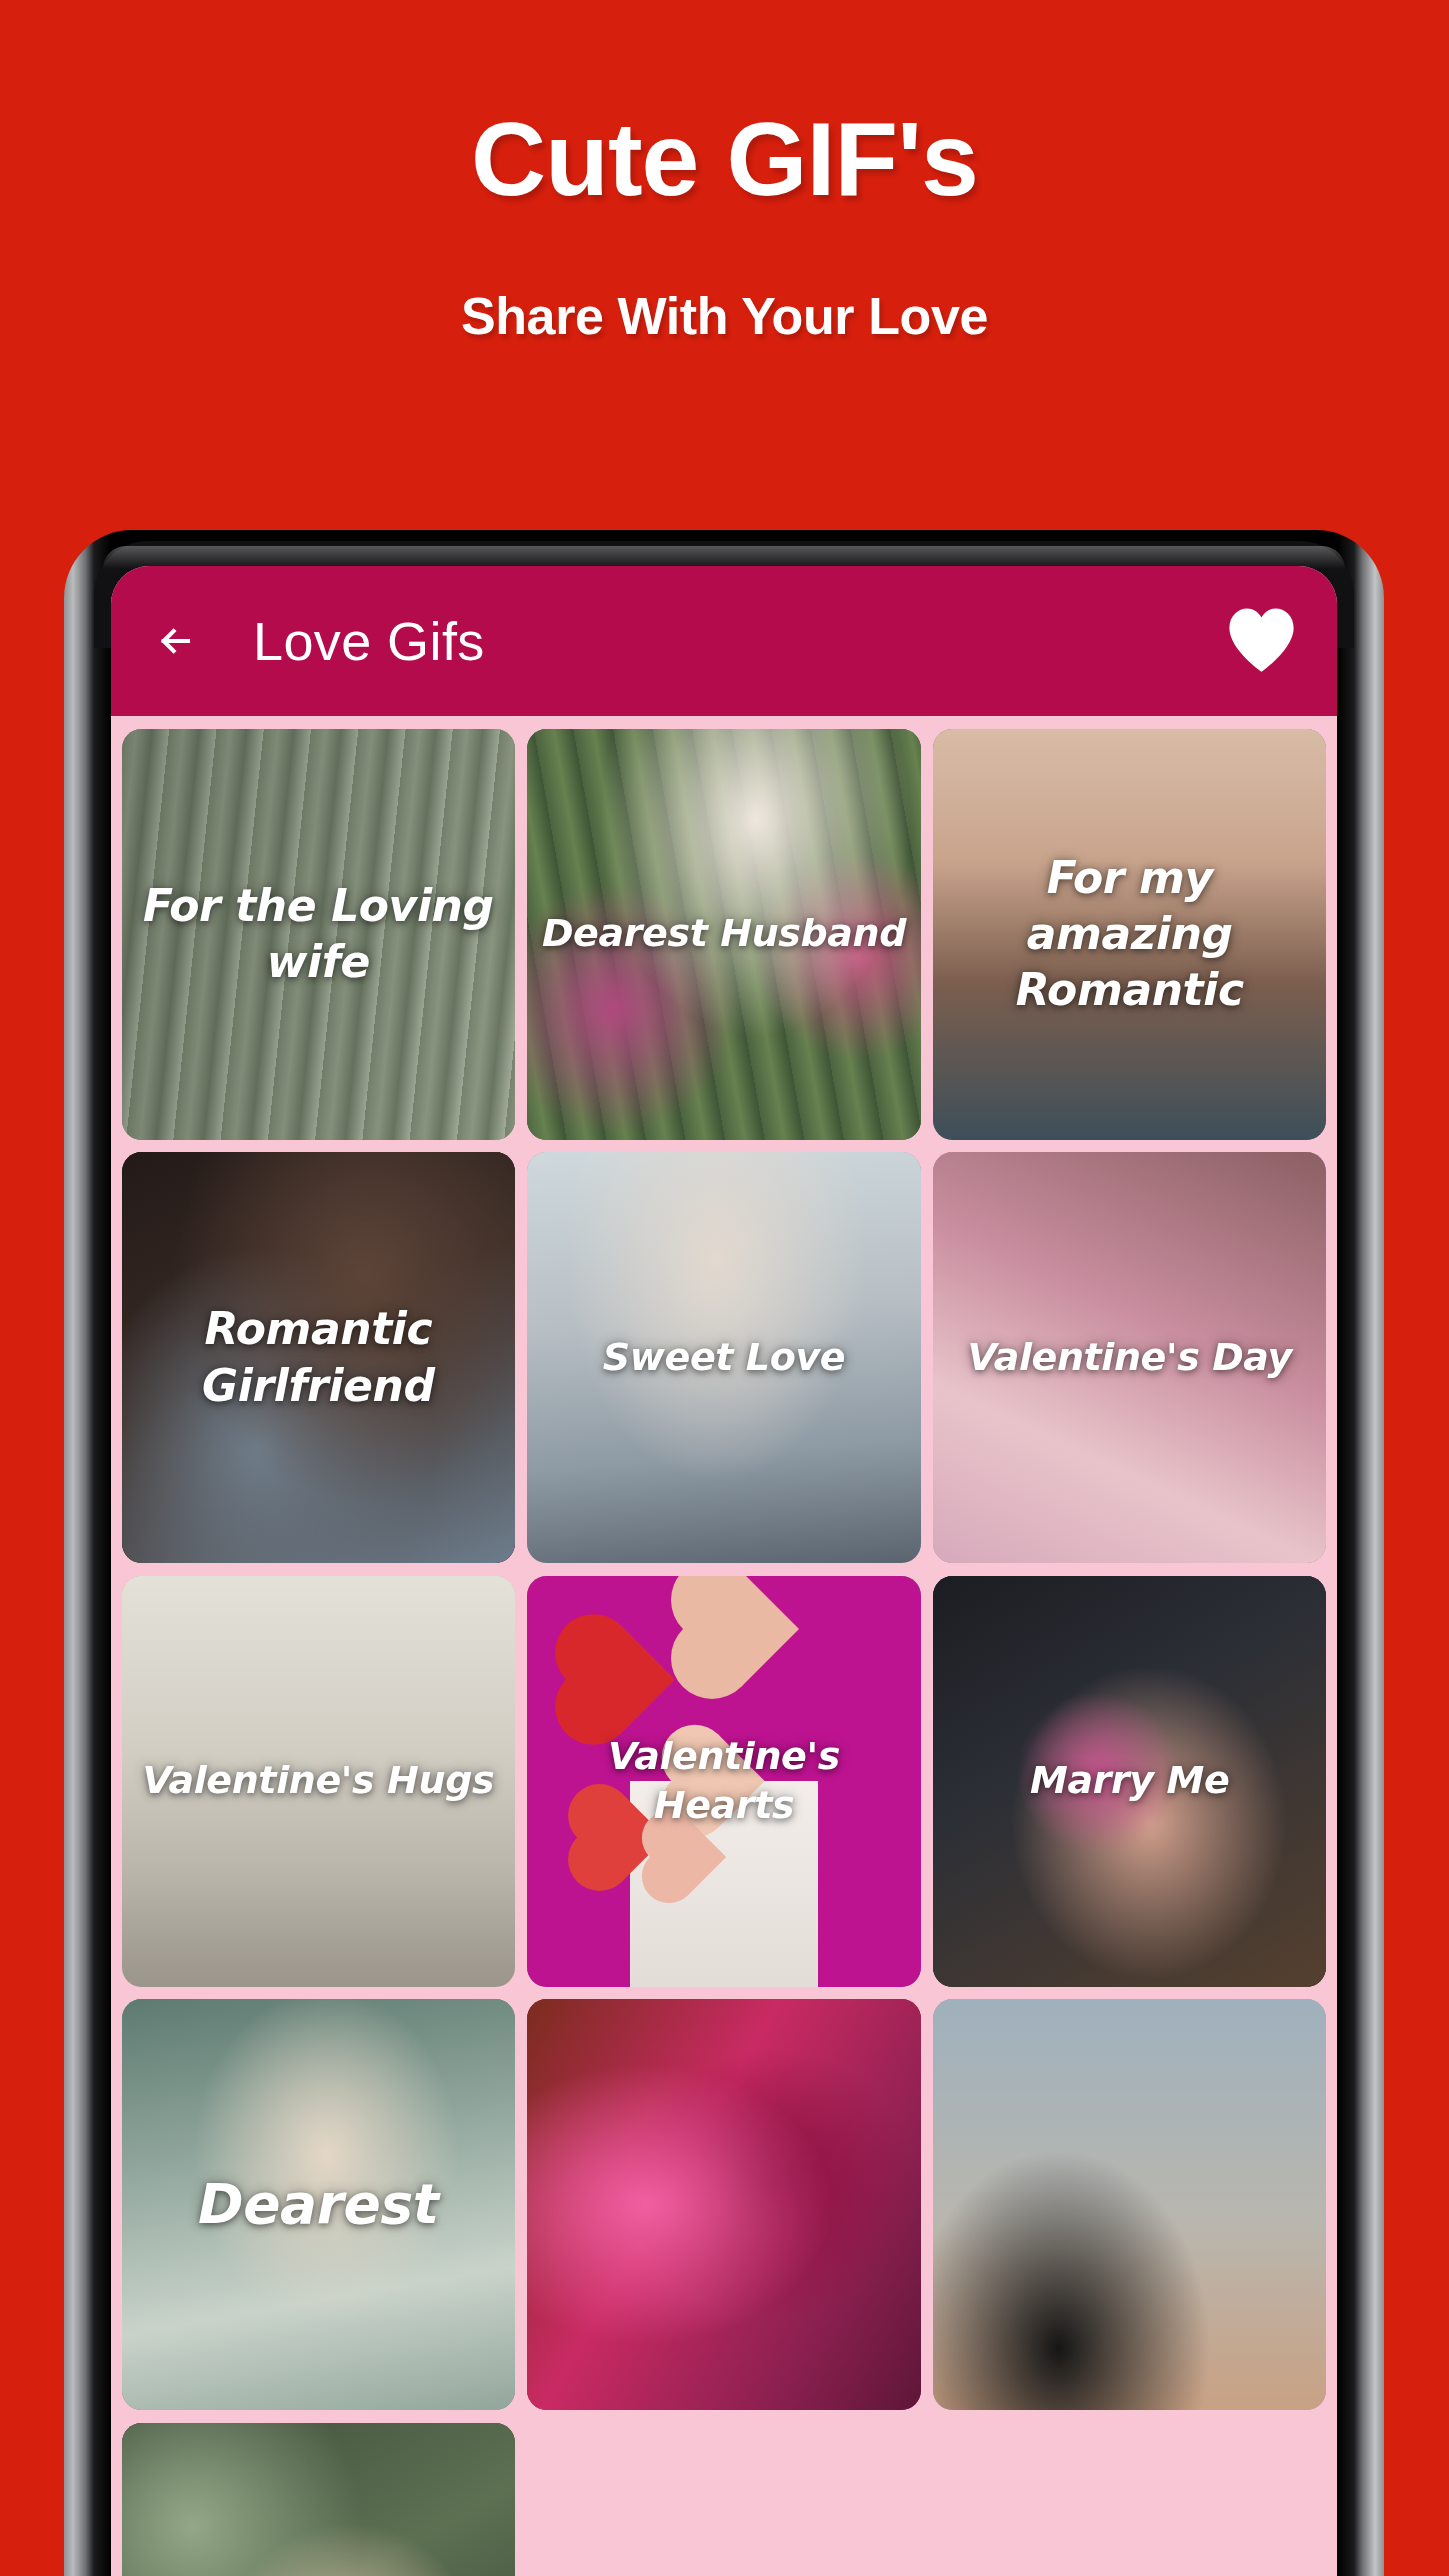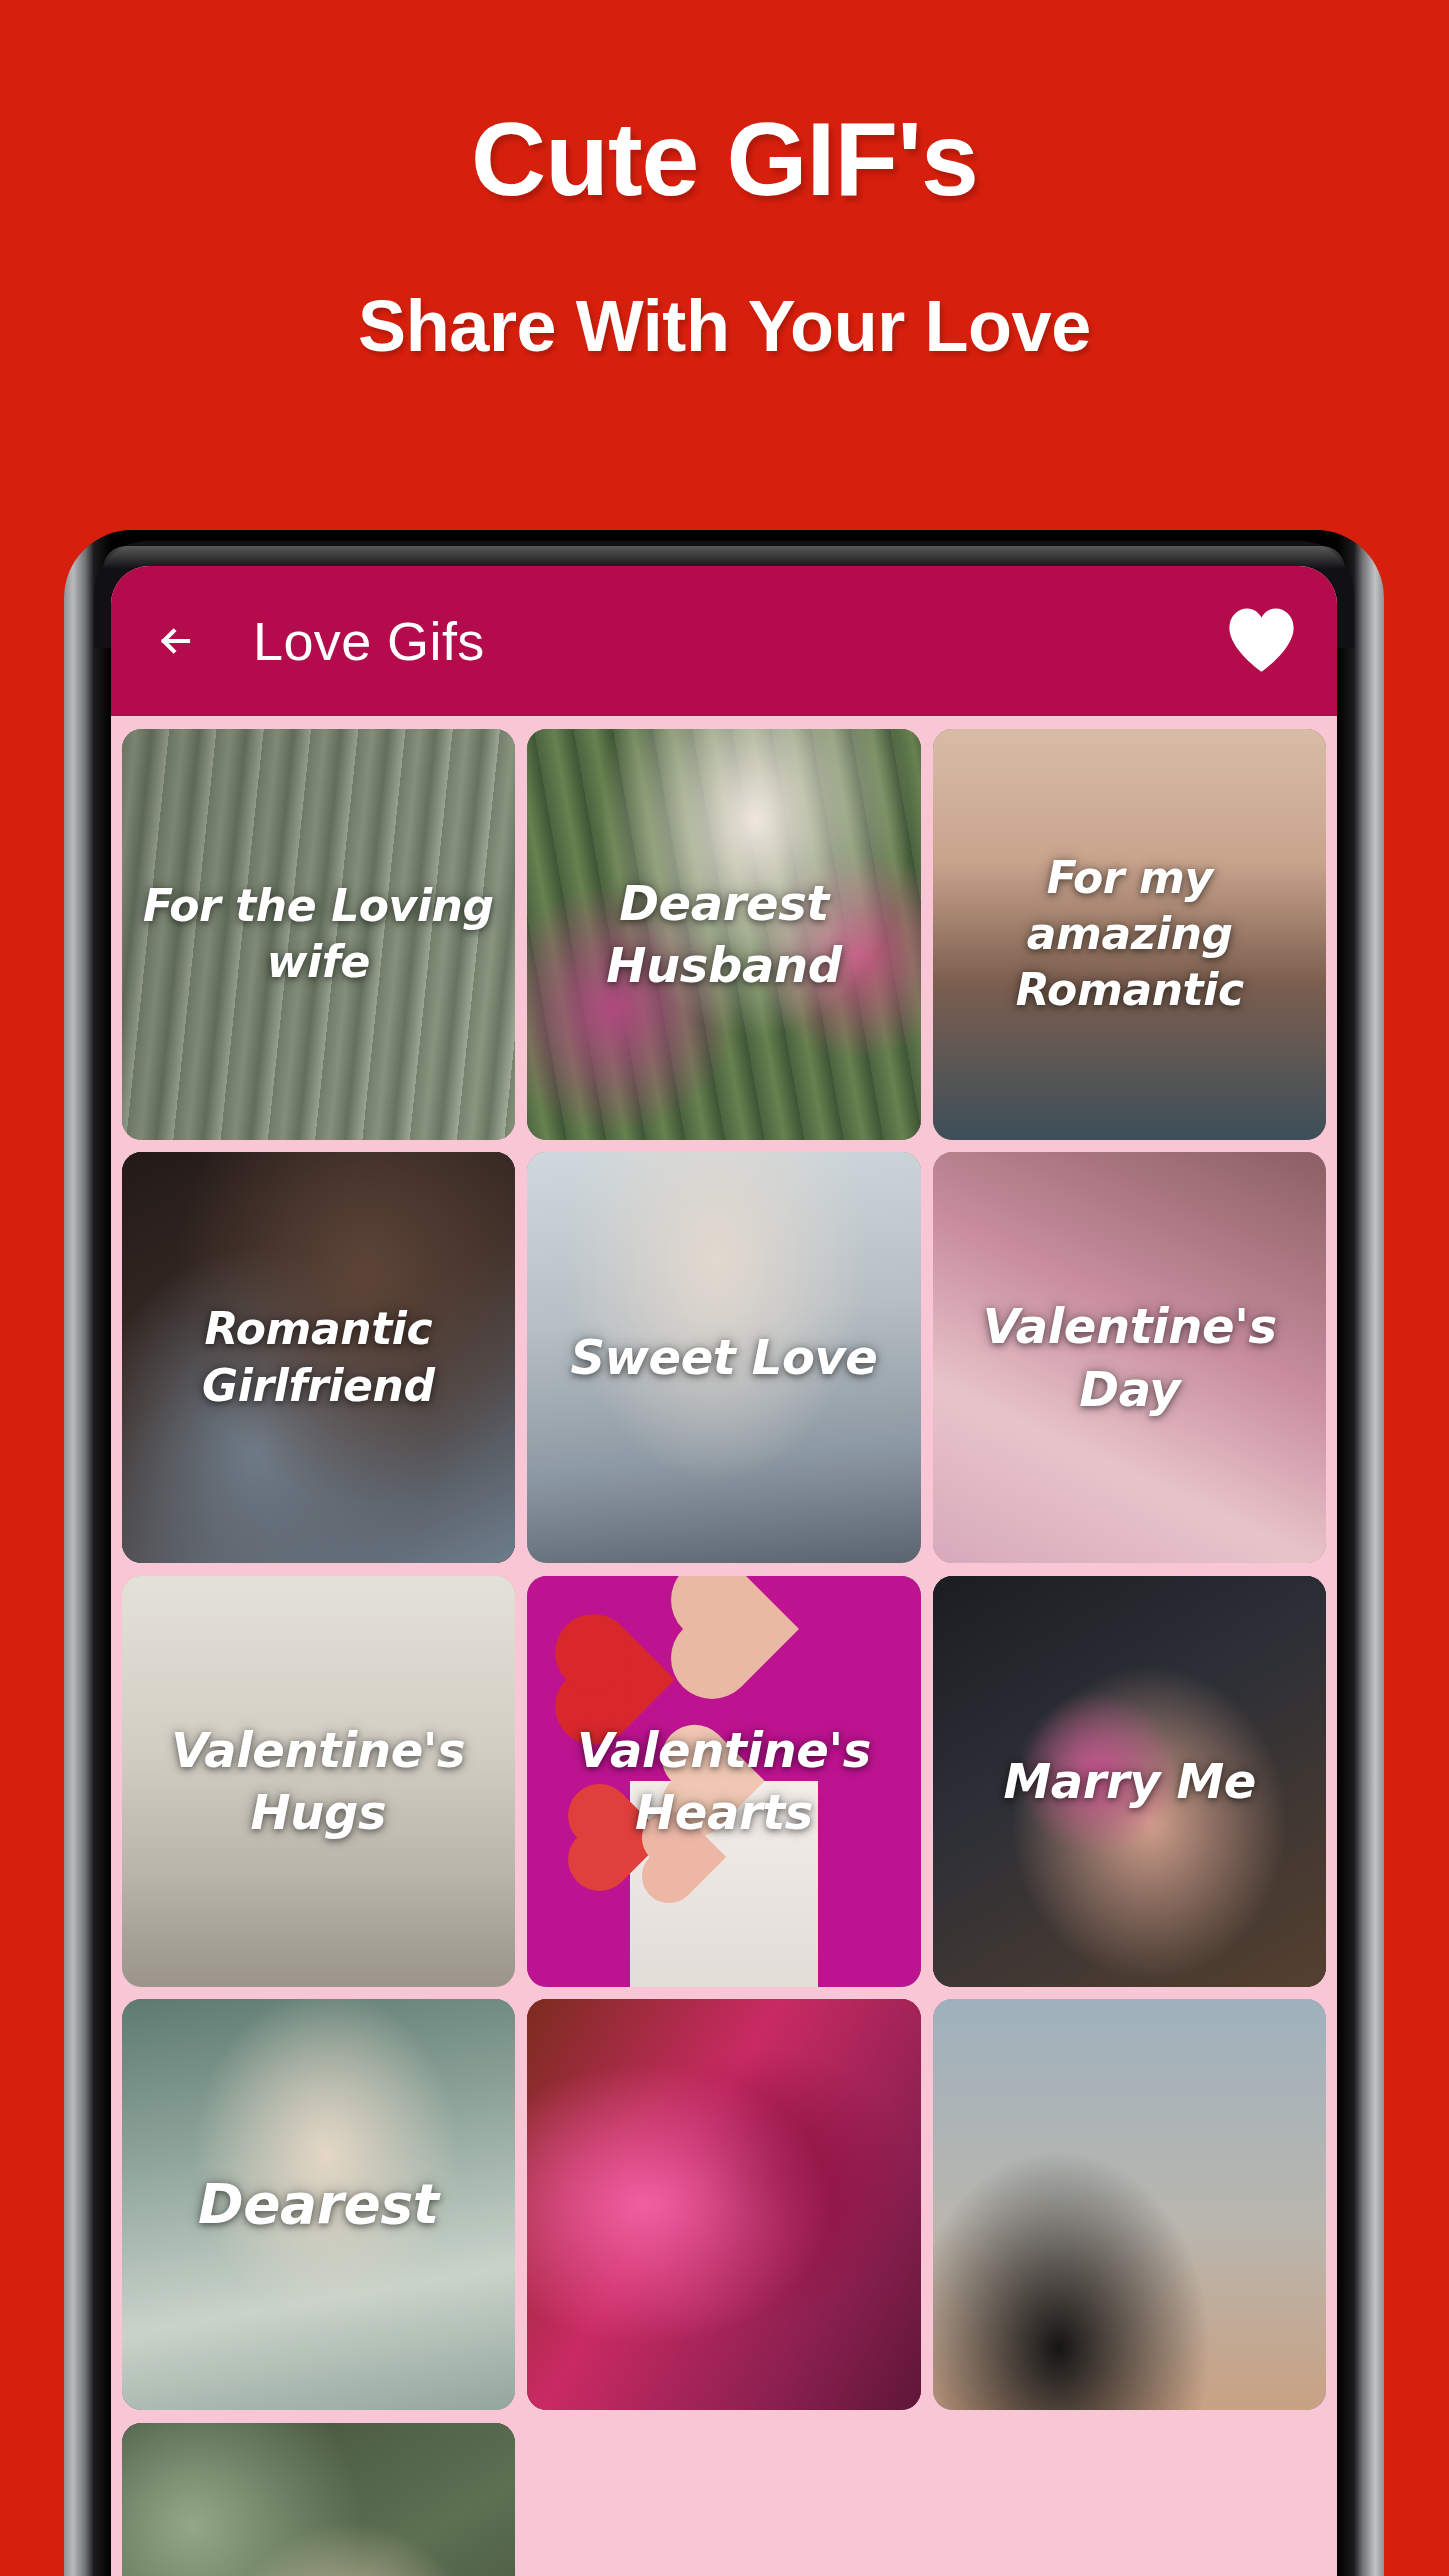--- a/index.html
+++ b/index.html
@@ -35,21 +35,21 @@
     font-weight: bold;
     color: #FFFFFF;
     letter-spacing: -0.9px;
     line-height: 1.0;
     text-shadow: 3.6px 4.5px 5.4px rgba(0,0,0,0.18);
     white-space: nowrap;
   }
 
   .promo-subtitle {
     margin-top: 39px;
-    font-size: 72px;
+    font-size: 52px;
     font-weight: bold;
     color: #FFFFFF;
     letter-spacing: -0.4px;
     line-height: 1.0;
     text-shadow: 2.7px 3.6px 4.5px rgba(0,0,0,0.18);
     white-space: nowrap;
   }
 
   
   .phone {
@@ -167,21 +167,21 @@
     inset: 0;
     display: flex;
     align-items: center;
     justify-content: center;
     text-align: center;
     padding: 9px 5.4px;
     color: #FFFFFF;
     font-family: "DejaVu Sans", sans-serif;
     font-style: italic;
     font-weight: bold;
-    font-size: 48px;
+    font-size: 38px;
     line-height: 1.30;
     letter-spacing: -0.4px;
     text-shadow: 0 1.8px 6.3px rgba(0,0,0,0.45), 0 0 14.3px rgba(0,0,0,0.30);
     word-break: normal;
   }
   .card-label.sm  { font-size: 44px; line-height: 1.28; }
   .card-label.lg  { font-size: 55px; }
 
   
   .ph-wife {

